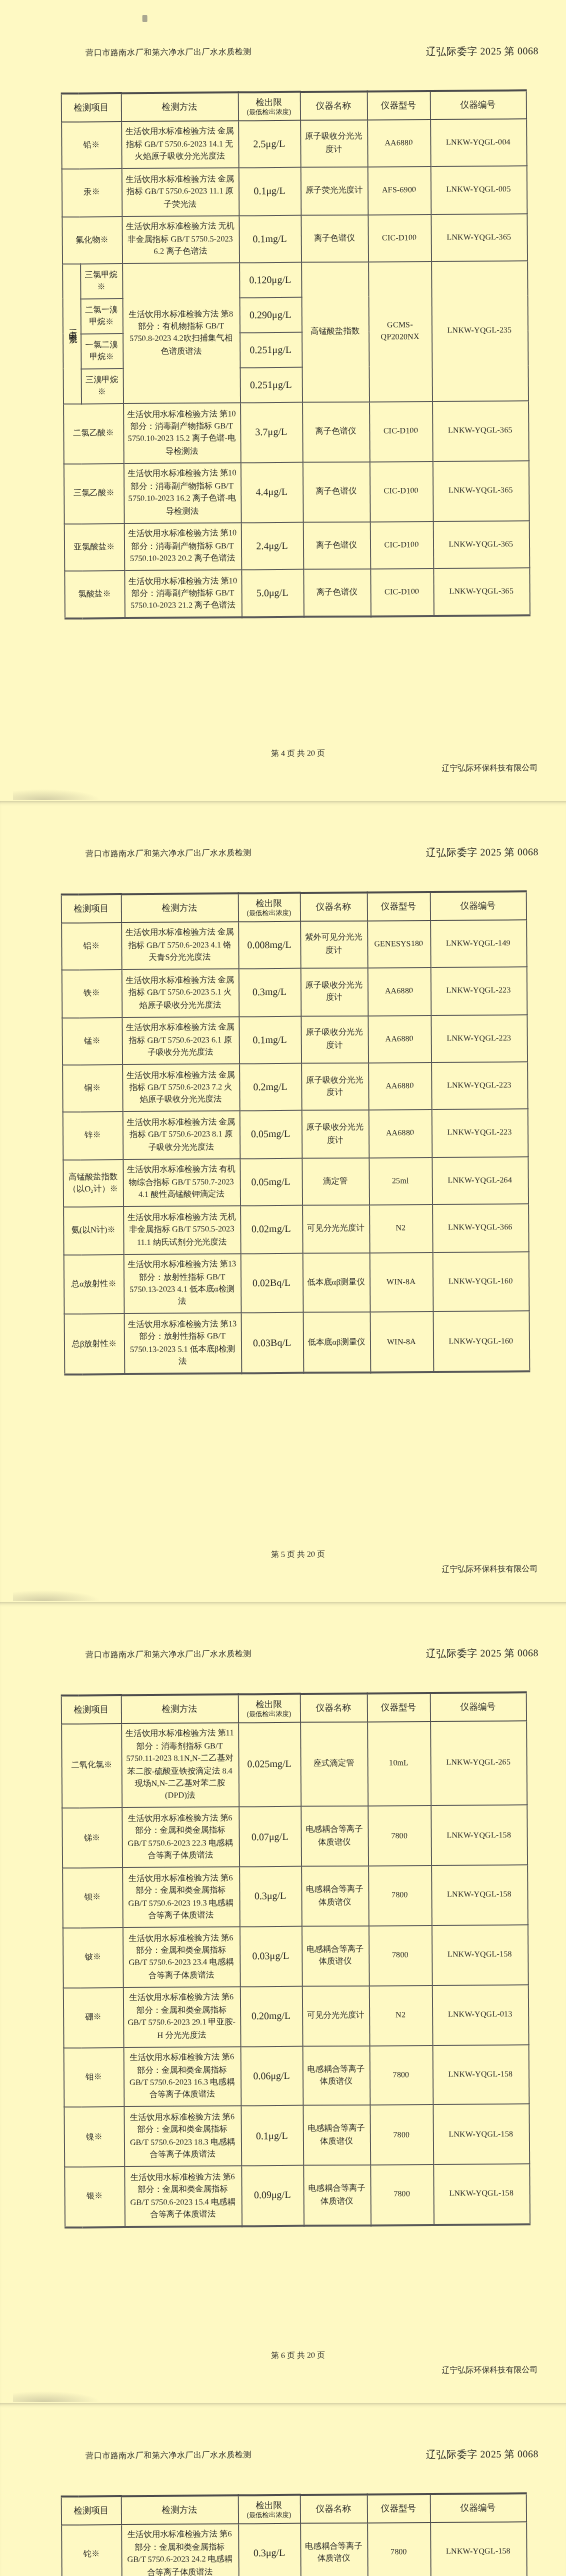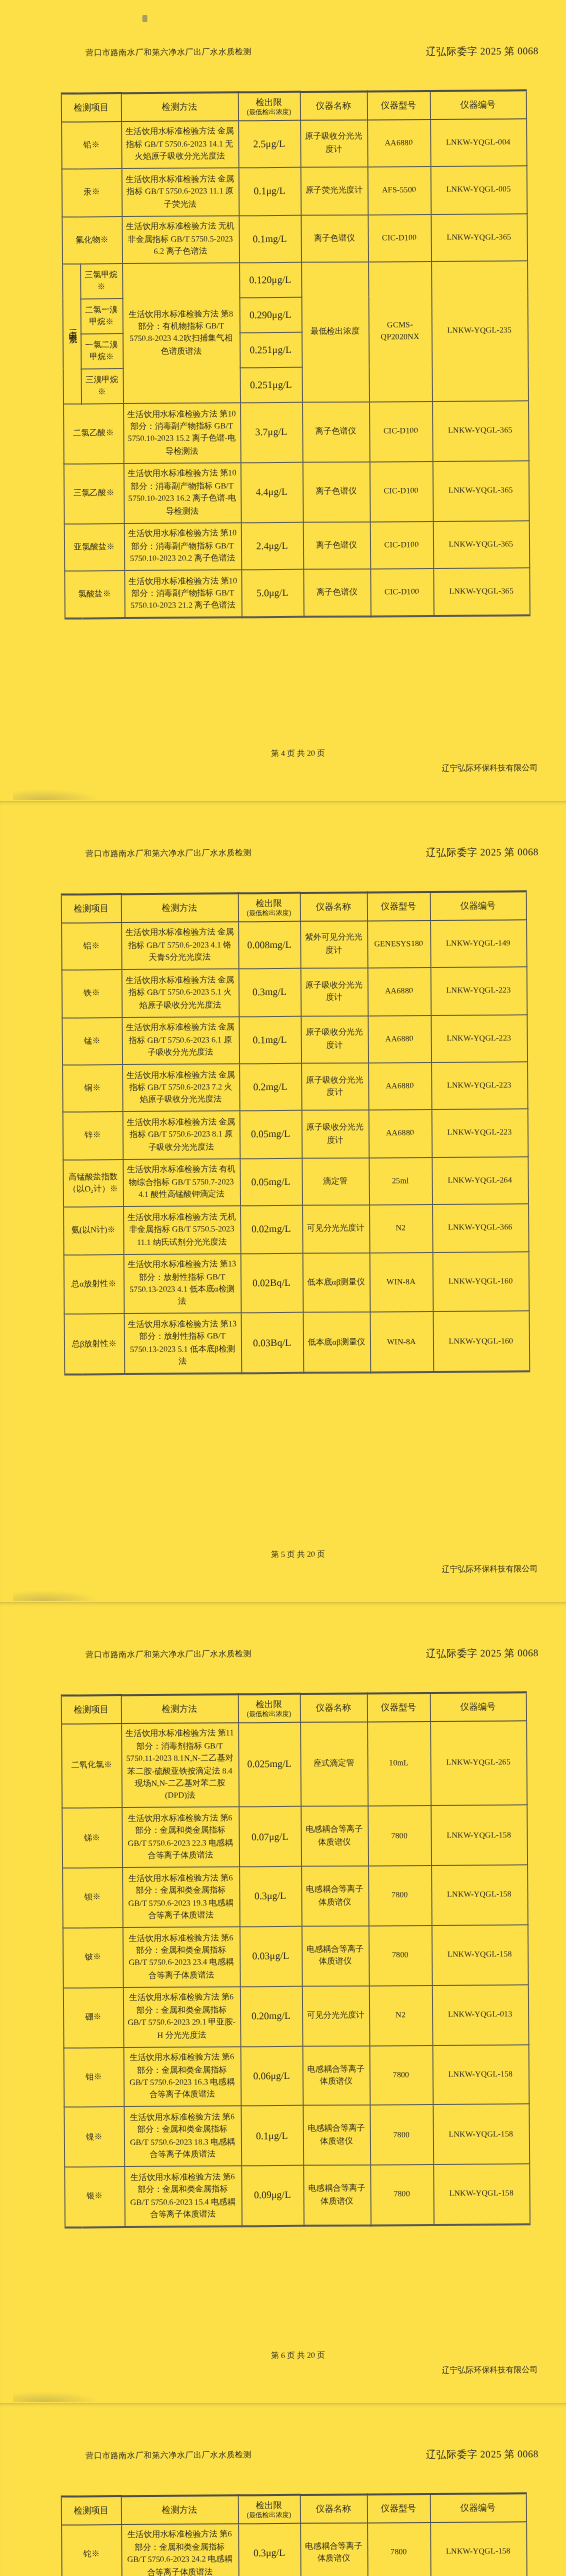--- a/index.html
+++ b/index.html
@@ -1,18 +1,18 @@
 <!DOCTYPE html>
 <html style="font-size:8.2px"><head>
 <meta charset="utf-8">
 <style>
   *{box-sizing:border-box}
   html,body{margin:0;padding:0;background:#ffffff}
   body{width:567px;font-family:"Liberation Serif","DejaVu Serif",serif;color:#1e1e1e}
-  .page{position:relative;width:567px;height:801px;background:#fde047;overflow:hidden}
+  .page{position:relative;width:567px;height:801px;background:#fef9c3;overflow:hidden}
   .page:not(:first-child){box-shadow:inset 0 3.6px 4.6px -3.6px rgba(90,88,82,.5)}
   .sheet{position:absolute;inset:0;transform:rotate(-0.4deg)}
   .phead{position:absolute;top:46px;left:88px;right:26px;display:flex;justify-content:space-between;align-items:flex-start}
   .hl{font-size:8px;letter-spacing:0.3px}
   .hr{font-size:10px;letter-spacing:0.3px}
   table.t{position:absolute;left:63px;top:91px;width:465px;border-collapse:collapse;table-layout:fixed;
           border-top:2.1px double #4c4c4c;border-bottom:2.1px double #585858}
   .t th,.t td{border:0.5px solid #585858;padding:4.6px 2.6px;text-align:center;vertical-align:middle;
           font-size:8.2px;line-height:12.4px;font-weight:normal;overflow-wrap:anywhere}
   .t thead th{padding:3.6px 2.1px;font-size:8.8px;line-height:11.3px;border-bottom:1px solid #4c4c4c}
@@ -68,37 +68,37 @@
               <td class="lim">2.5μg/L</td>
               <td>原子吸收分光光度计</td>
               <td class="mod">AA6880</td>
               <td class="ser">LNKW-YQGL-004</td>
             </tr>
     <tr>
               <td colspan="2">汞※</td>
               <td class="m">生活饮用水标准检验方法 金属指标 GB/T 5750.6-2023 11.1 原子荧光法</td>
               <td class="lim">0.1μg/L</td>
               <td>原子荧光光度计</td>
-              <td class="mod">AFS-5500</td>
+              <td class="mod">AFS-6900</td>
               <td class="ser">LNKW-YQGL-005</td>
             </tr>
     <tr>
               <td colspan="2">氟化物※</td>
               <td class="m">生活饮用水标准检验方法 无机非金属指标 GB/T 5750.5-2023 6.2 离子色谱法</td>
               <td class="lim">0.1mg/L</td>
               <td>离子色谱仪</td>
               <td class="mod">CIC-D100</td>
               <td class="ser">LNKW-YQGL-365</td>
             </tr>
     <tr>
      <td class="vcell" rowspan="4"><span class="vtext">三卤甲烷※</span></td>
      <td>三氯甲烷※</td>
      <td class="m" rowspan="4">生活饮用水标准检验方法 第8部分：有机物指标 GB/T 5750.8-2023 4.2吹扫捕集气相色谱质谱法</td>
      <td class="lim">0.120μg/L</td>
-     <td rowspan="4">最低检出浓度</td>
+     <td rowspan="4">高锰酸盐指数</td>
      <td class="mod" rowspan="4">GCMS-QP2020NX</td>
      <td class="ser" rowspan="4">LNKW-YQGL-235</td>
     </tr>
     <tr>
               <td>二氯一溴甲烷※</td>
               <td class="lim">0.290μg/L</td>
             </tr>
     <tr>
               <td>一氯二溴甲烷※</td>
               <td class="lim">0.251μg/L</td>

